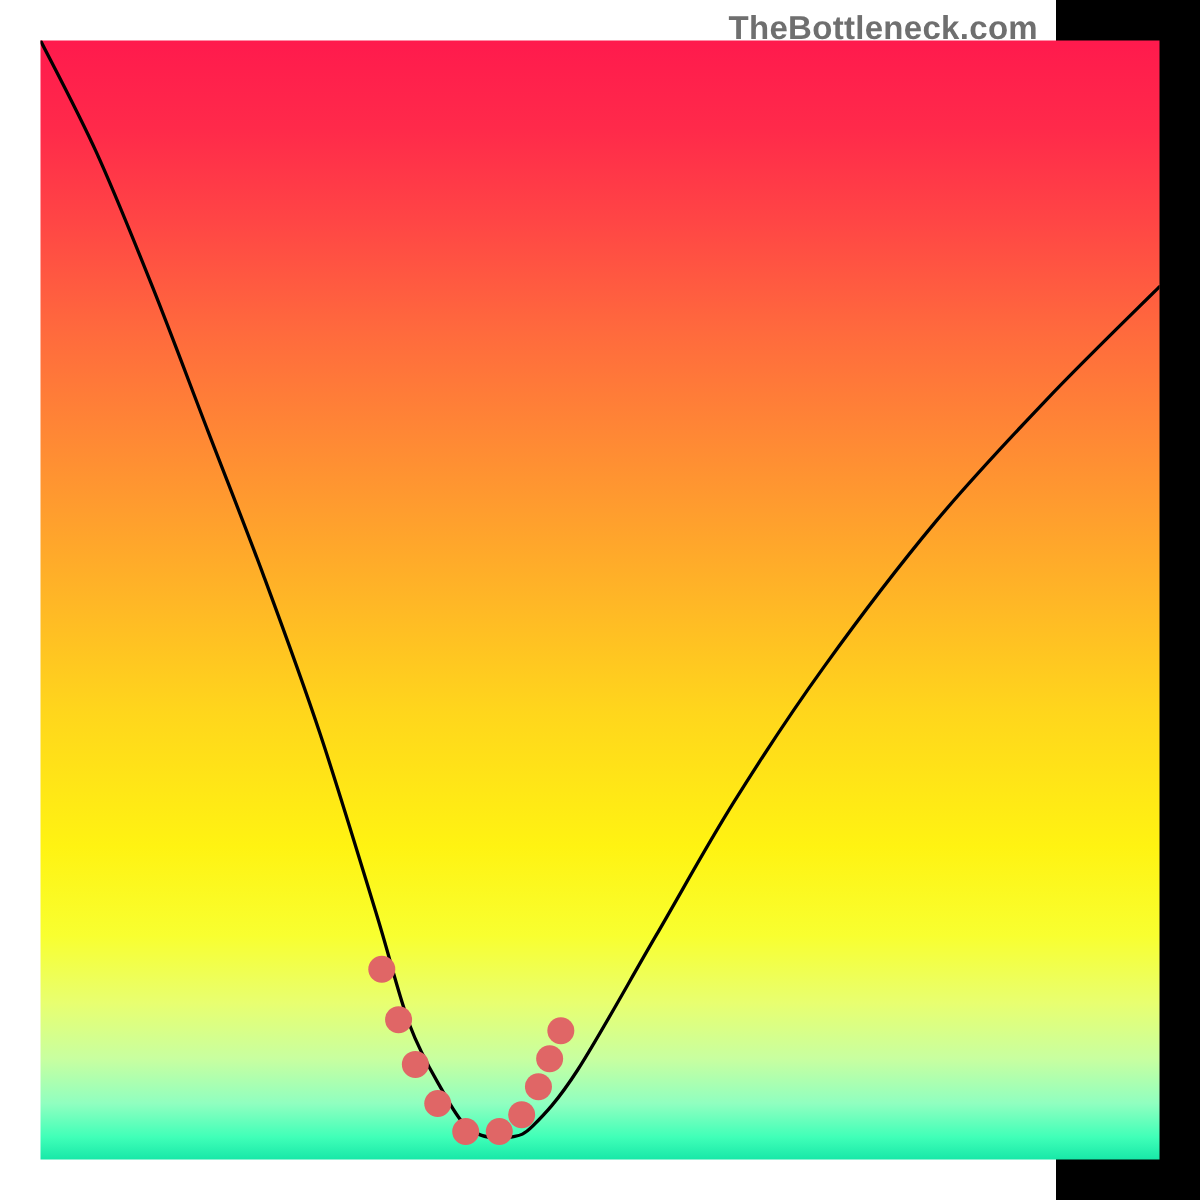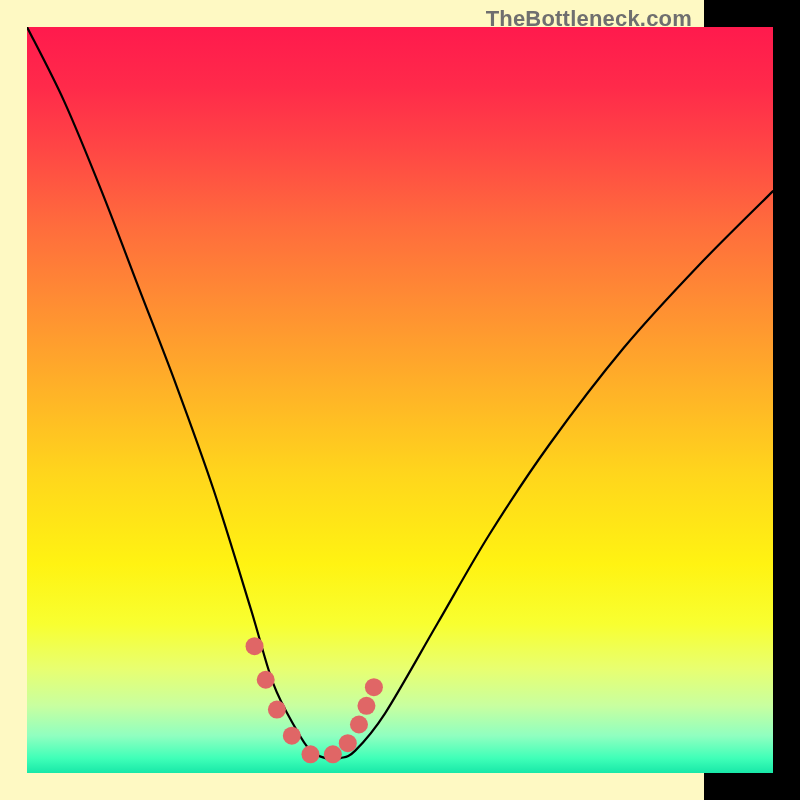--- a/index.html
+++ b/index.html
@@ -1,21 +1,21 @@
 <!DOCTYPE html>
 <html><head>
 <meta charset="utf-8">
 <style>
   * { margin: 0; padding: 0; box-sizing: border-box; }
   html, body { width: 800px; height: 800px; overflow: hidden; background: #000; }
   .stage {
     position: relative;
     width: 704px;
     height: 800px;
-    background: #fef9c3;
+    background: #ffffff;
   }
   .plot {
     position: absolute;
     left: 27px;
     top: 27px;
     width: 746px;
     height: 746px;
     background: linear-gradient(to bottom,
       #ff1a4d 0%,
       #ff2a4a 8%,

